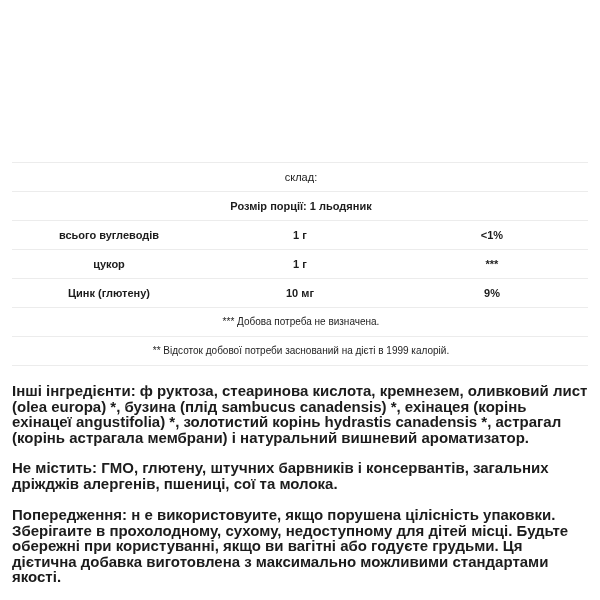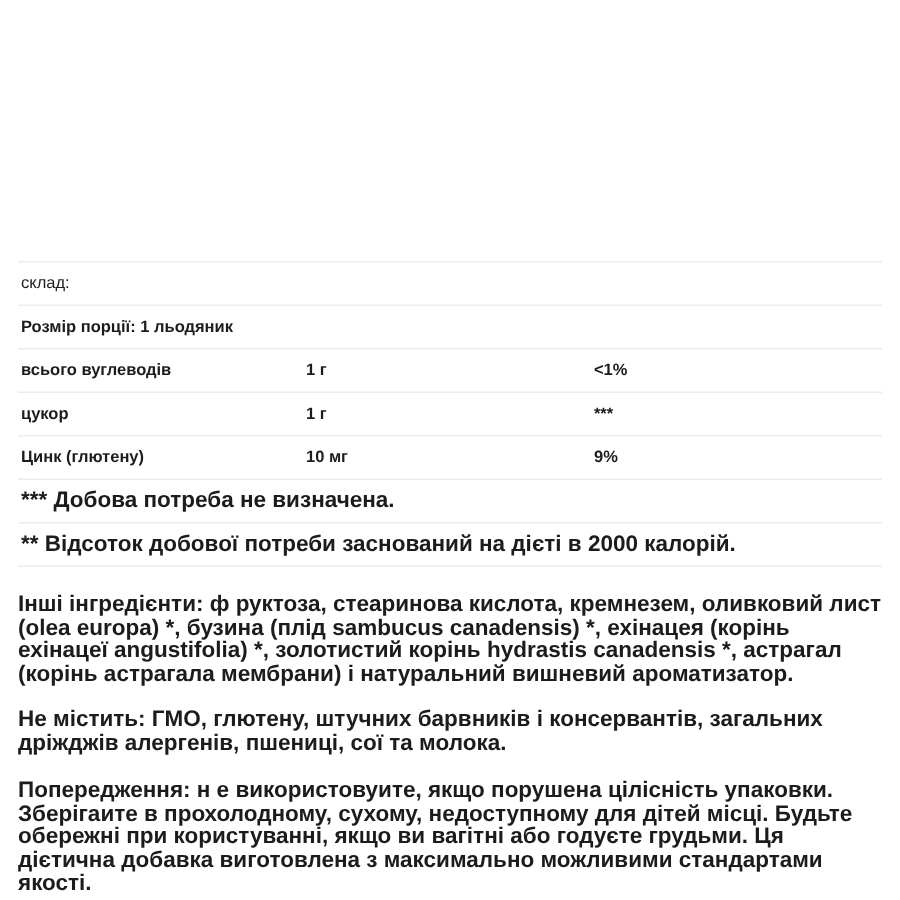--- a/index.html
+++ b/index.html
@@ -23,23 +23,24 @@
     height: 600px;
     box-sizing: border-box;
   }
 
   
   .top-spacer {
     height: 158px;
   }
 
   .facts-panel {
-    margin: 16px 12px 0 12px;
+    margin: 4px 12px 0 12px;
     width: 576px;
     box-sizing: border-box;
+    text-align: center;
   }
 
   .facts-table {
     width: 100%;
     border-collapse: collapse;
     table-layout: fixed;
   }
 
   .facts-table tr {
     border-top: 1px solid #ececec;
@@ -72,22 +73,22 @@
     padding-top: 9px;
     padding-bottom: 9px;
   }
 
   .hdr .col-amount,
   .hdr .col-dv {
     line-height: 14px;
   }
 
   .note td {
-    font-weight: bold;
-    font-size: 15px;
+    font-weight: normal;
+    font-size: 10px;
   }
 
   .paragraphs {
     margin: 0 12px;
     width: 576px;
     box-sizing: border-box;
   }
 
   .para {
     font-size: 15px;
@@ -140,21 +141,21 @@
           <td class="col-name">Цинк (глютену)</td>
           <td class="col-amount">10 мг</td>
           <td class="col-dv">9%</td>
         </tr>
 
         <tr class="note">
           <td class="col-name" colspan="3">*** Добова потреба не визначена.</td>
         </tr>
 
         <tr class="note">
-          <td class="col-name" colspan="3">** Відсоток добової потреби заснований на дієті в 2000 калорій.</td>
+          <td class="col-name" colspan="3">** Відсоток добової потреби заснований на дієті в 1999 калорій.</td>
         </tr>
 
       </tbody>
     </table>
   </div>
 
   <div class="paragraphs">
     <p class="para ingredients">Інші інгредієнти: ф руктоза, стеаринова кислота, кремнезем, оливковий лист (olea europa) *, бузина (плід sambucus canadensis) *, ехінацея (корінь ехінацеї angustifolia) *, золотистий корінь hydrastis canadensis *, астрагал (корінь астрагала мембрани) і натуральний вишневий ароматизатор.</p>
     <p class="para contains">Не містить: ГМО, глютену, штучних барвників і консервантів, загальних дріжджів алергенів, пшениці, сої та молока.</p>
     <p class="para warning">Попередження: н е використовуите, якщо порушена цілісність упаковки.  Зберігаите в прохолодному, сухому, недоступному для дітей місці. Будьте обережні при користуванні, якщо ви вагітні або годуєте грудьми.  Ця дієтична добавка виготовлена з максимально можливими стандартами якості.</p>

